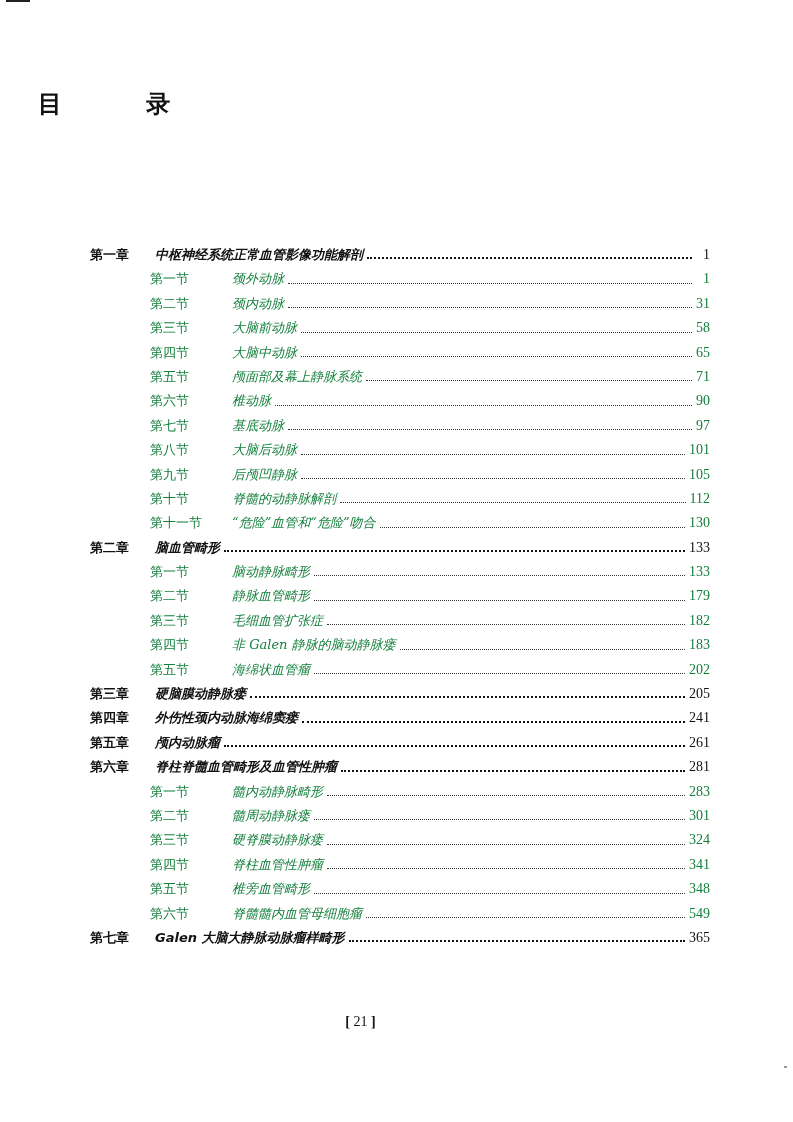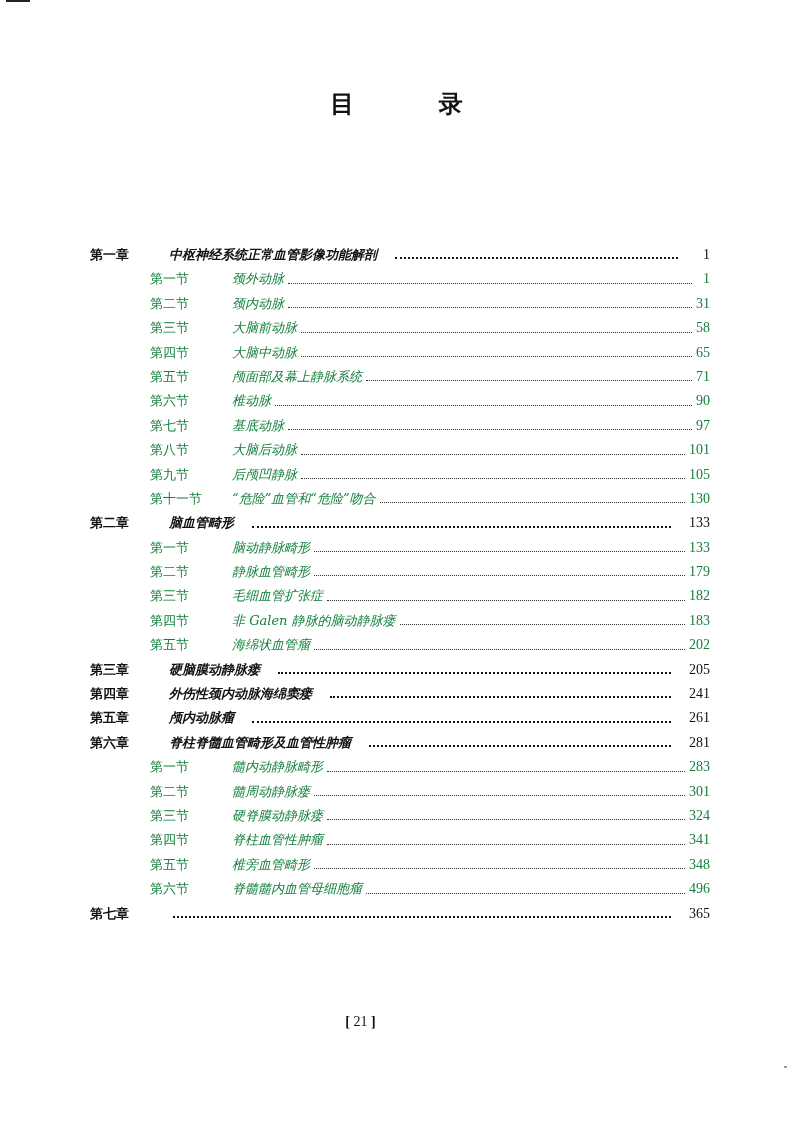--- a/index.html
+++ b/index.html
@@ -5,30 +5,30 @@
   html, body { margin: 0; padding: 0; background: #ffffff; }
   body {
     width: 793px; height: 1122px; position: relative; overflow: hidden;
     font-family: "DejaVu Serif", "Liberation Serif", serif;
     color: #111;
   }
   .corner-mark {
     position: absolute; left: 6px; top: 0; width: 24px; height: 2px; background: #222;
   }
   .title {
-    position: absolute; top: 88px; left: 0; width: 793px; text-align: center;
+    position: absolute; top: 88px; left: 0; width: 793px; text-align: left;
     font-family: "DejaVu Sans", sans-serif; font-weight: bold; font-size: 24px;
     letter-spacing: 38px; text-indent: 38px;
   }
   .toc { position: absolute; left: 90px; top: 243px; width: 620px; }
   .row {
     position: relative; height: 24.4px; line-height: 24.4px; display: flex; align-items: baseline;
     font-size: 13px;
   }
-  .row.chapter { font-family: "DejaVu Sans", sans-serif; font-weight: bold; font-size: 13px; gap: 14px; }
+  .row.chapter { font-family: "DejaVu Sans", sans-serif; font-weight: bold; font-size: 13px; }
   .row.section { font-family: "DejaVu Serif", serif; color: #15803d; }
   .lbl { flex: none; white-space: nowrap; }
   .row.chapter .lbl { width: 65px; }
   .row.section .lbl { width: 82px; margin-left: 60px; }
   .txt { flex: none; white-space: nowrap; font-style: italic; }
   .leader {
     flex: 1 1 auto; margin: 0 4px; height: 1px; align-self: flex-end; margin-bottom: 8px;
     border-bottom: 1.5px dotted #333;
   }
   .row.chapter .leader { border-bottom: 2px dotted #111; }
@@ -104,20 +104,26 @@
       <span class="leader"></span>
       <span class="pg">101</span>
     </div>
     <div class="row section">
       <span class="lbl">第九节</span>
       <span class="txt">后颅凹静脉</span>
       <span class="leader"></span>
       <span class="pg">105</span>
     </div>
     <div class="row section">
+      <span class="lbl">第十节</span>
+      <span class="txt">脊髓的动静脉解剖</span>
+      <span class="leader"></span>
+      <span class="pg">112</span>
+    </div>
+    <div class="row section">
       <span class="lbl">第十一节</span>
       <span class="txt">“危险”血管和“危险”吻合</span>
       <span class="leader"></span>
       <span class="pg">130</span>
     </div>
     <div class="row chapter">
       <span class="lbl">第二章</span>
       <span class="txt">脑血管畸形</span>
       <span class="leader"></span>
       <span class="pg">133</span>
@@ -203,24 +209,25 @@
     <div class="row section">
       <span class="lbl">第五节</span>
       <span class="txt">椎旁血管畸形</span>
       <span class="leader"></span>
       <span class="pg">348</span>
     </div>
     <div class="row section">
       <span class="lbl">第六节</span>
       <span class="txt">脊髓髓内血管母细胞瘤</span>
       <span class="leader"></span>
-      <span class="pg">496</span>
+      <span class="pg">549</span>
     </div>
     <div class="row chapter">
       <span class="lbl">第七章</span>
+      <span class="txt">Galen 大脑大静脉动脉瘤样畸形</span>
       <span class="leader"></span>
       <span class="pg">365</span>
     </div>
   </div>
 
 <div class="folio">
   <span class="br">[</span>
   <span>21</span>
   <span class="br">]</span>
 </div>

